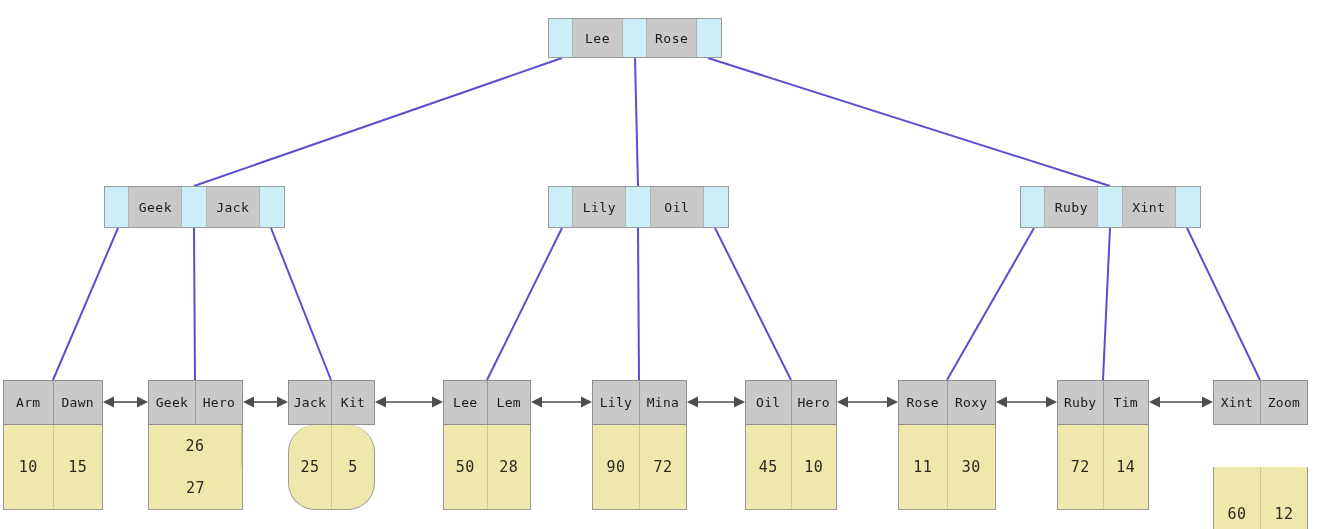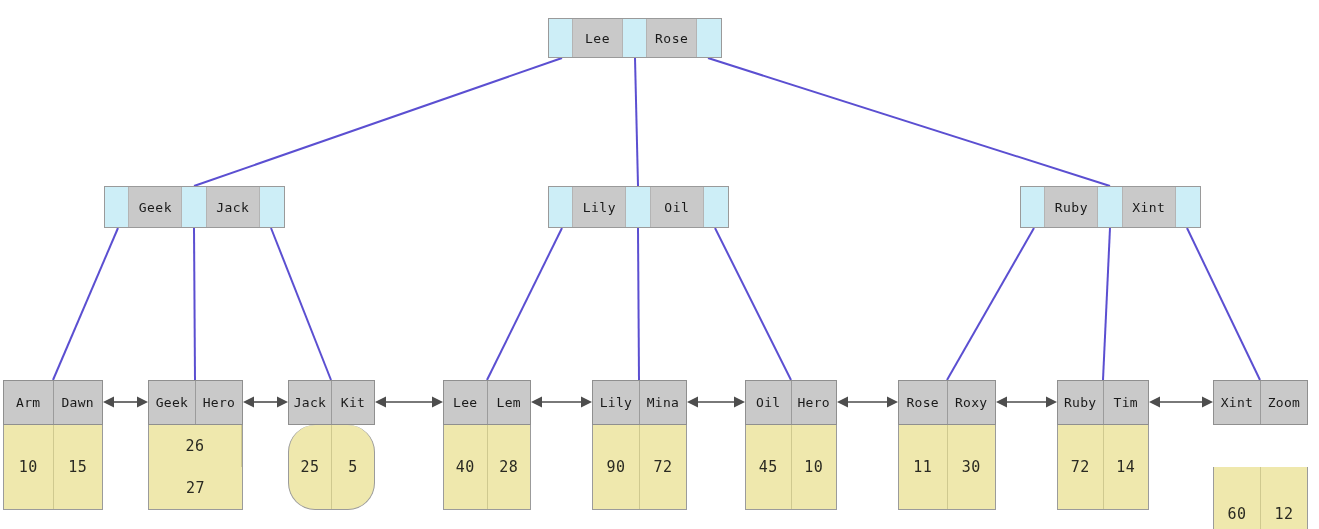--- a/index.html
+++ b/index.html
@@ -208,21 +208,21 @@
           <div class="lval">25</div>
           <div class="lval">5</div>
         </div>
       </div>
       <div class="leaf" style="left: 443px; top: 380px; width: 88px;">
         <div class="lhead" style="height: 45px; background: rgb(201, 201, 201);">
           <div class="lkey">Lee</div>
           <div class="lkey">Lem</div>
         </div>
         <div class="lbody" style="height: 85px; background: rgb(239, 232, 173);">
-          <div class="lval">40</div>
+          <div class="lval">50</div>
           <div class="lval">28</div>
         </div>
       </div>
       <div class="leaf" style="left: 592px; top: 380px; width: 95px;">
         <div class="lhead" style="height: 45px; background: rgb(201, 201, 201);">
           <div class="lkey">Lily</div>
           <div class="lkey">Mina</div>
         </div>
         <div class="lbody" style="height: 85px; background: rgb(239, 232, 173);">
           <div class="lval">90</div>

